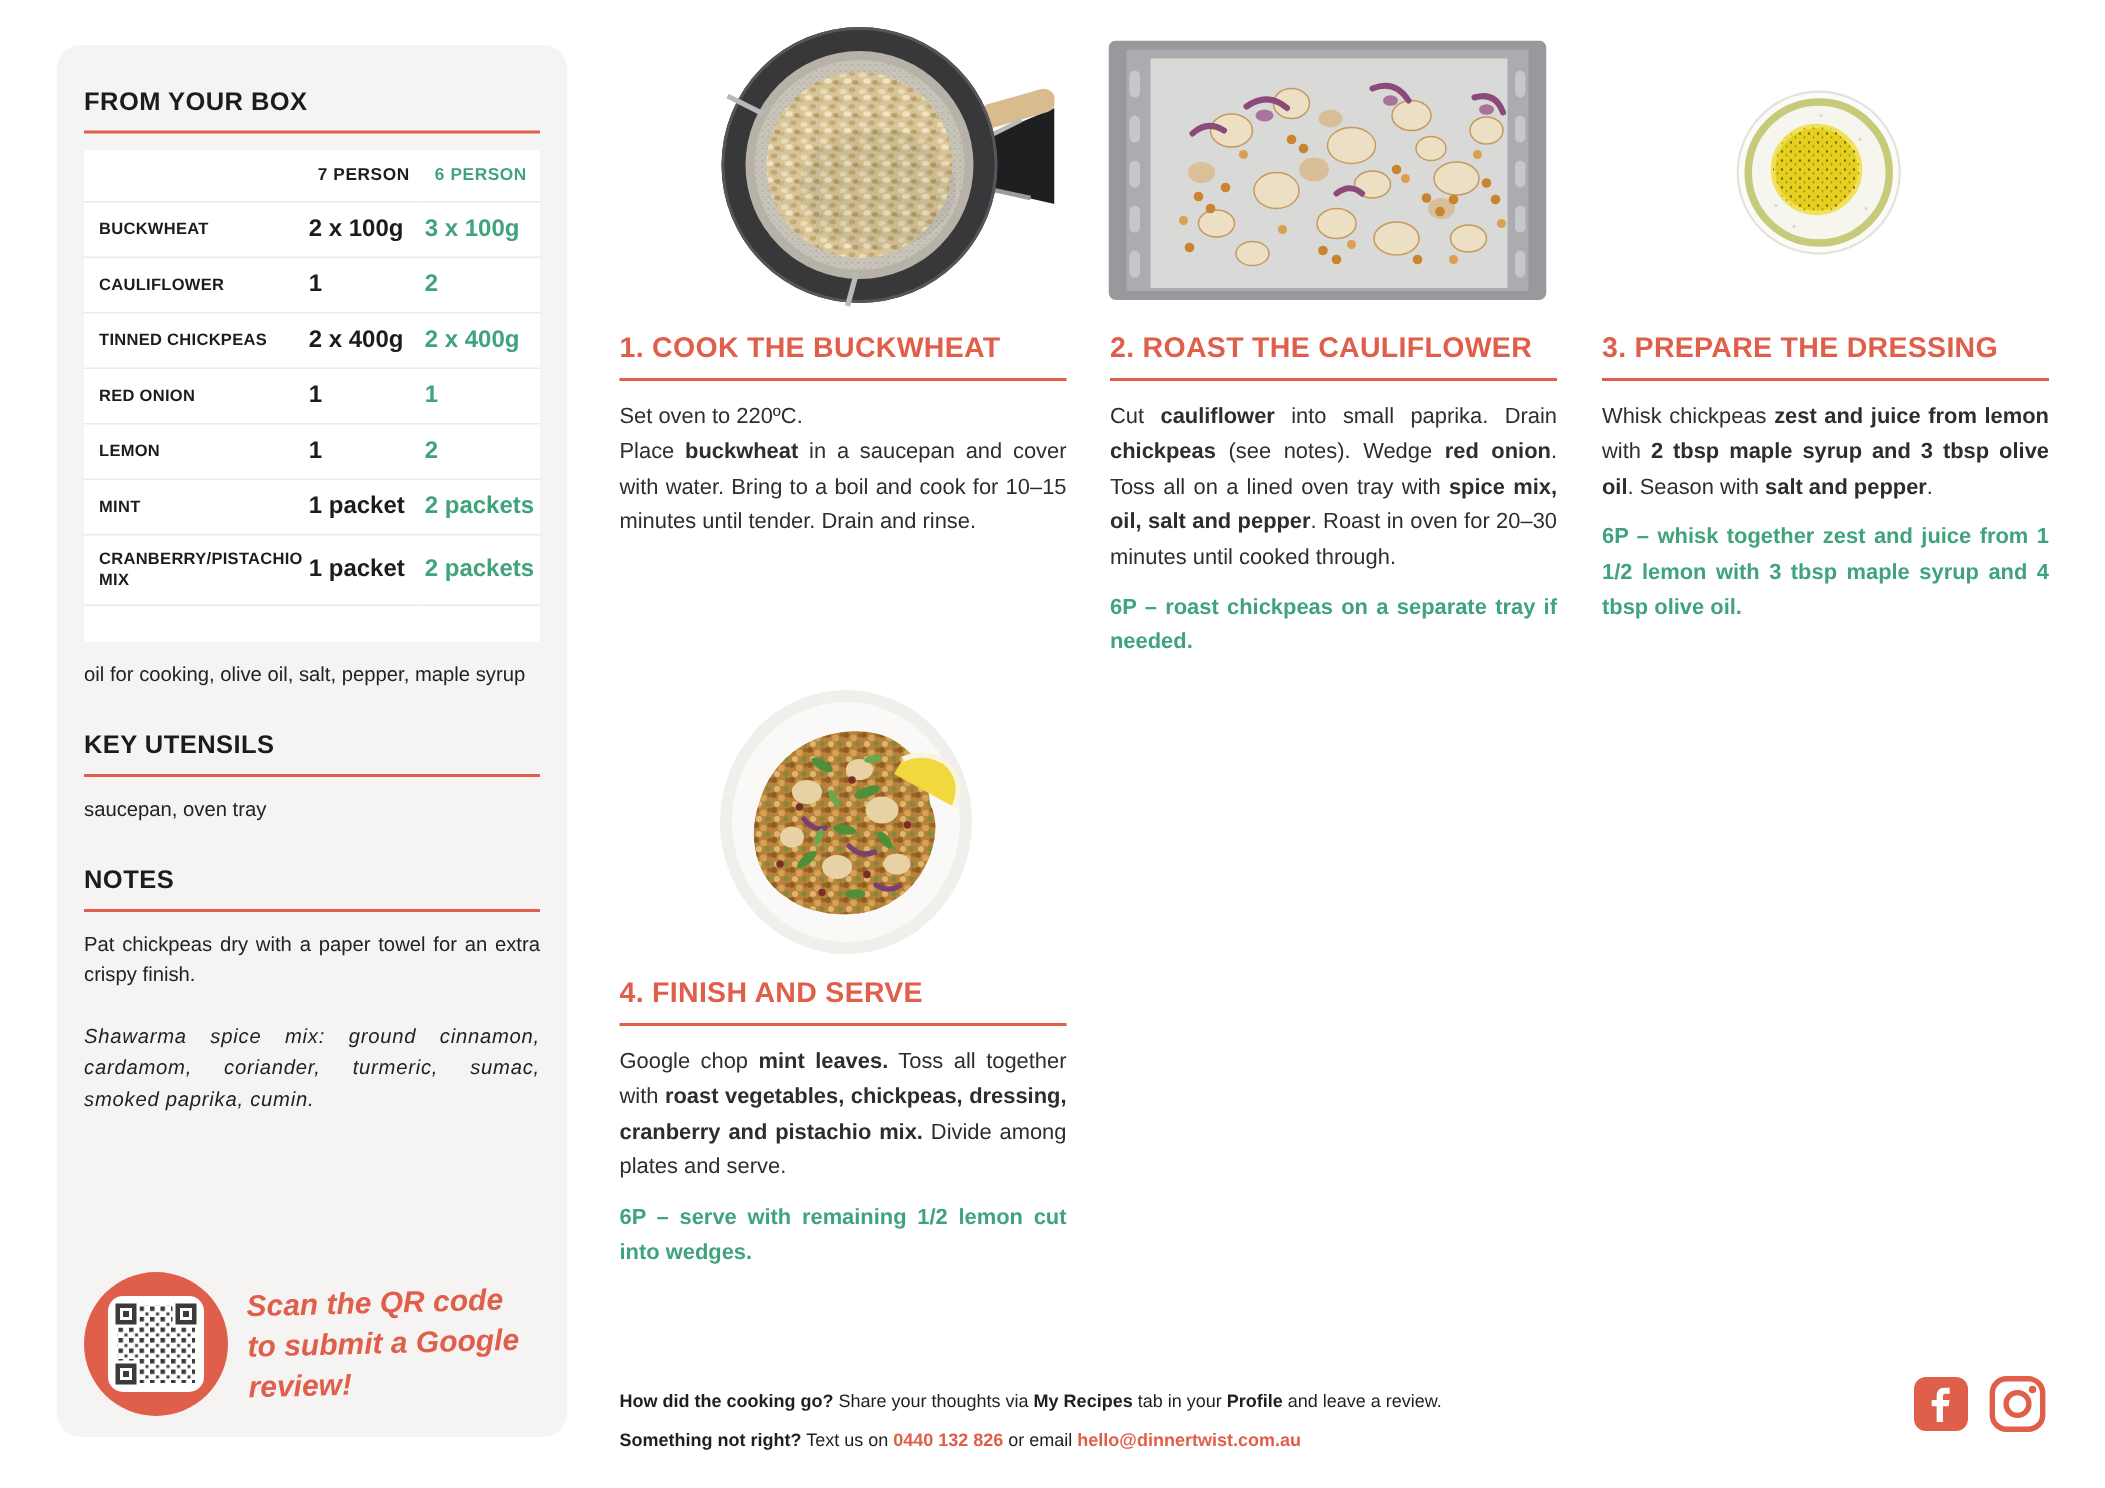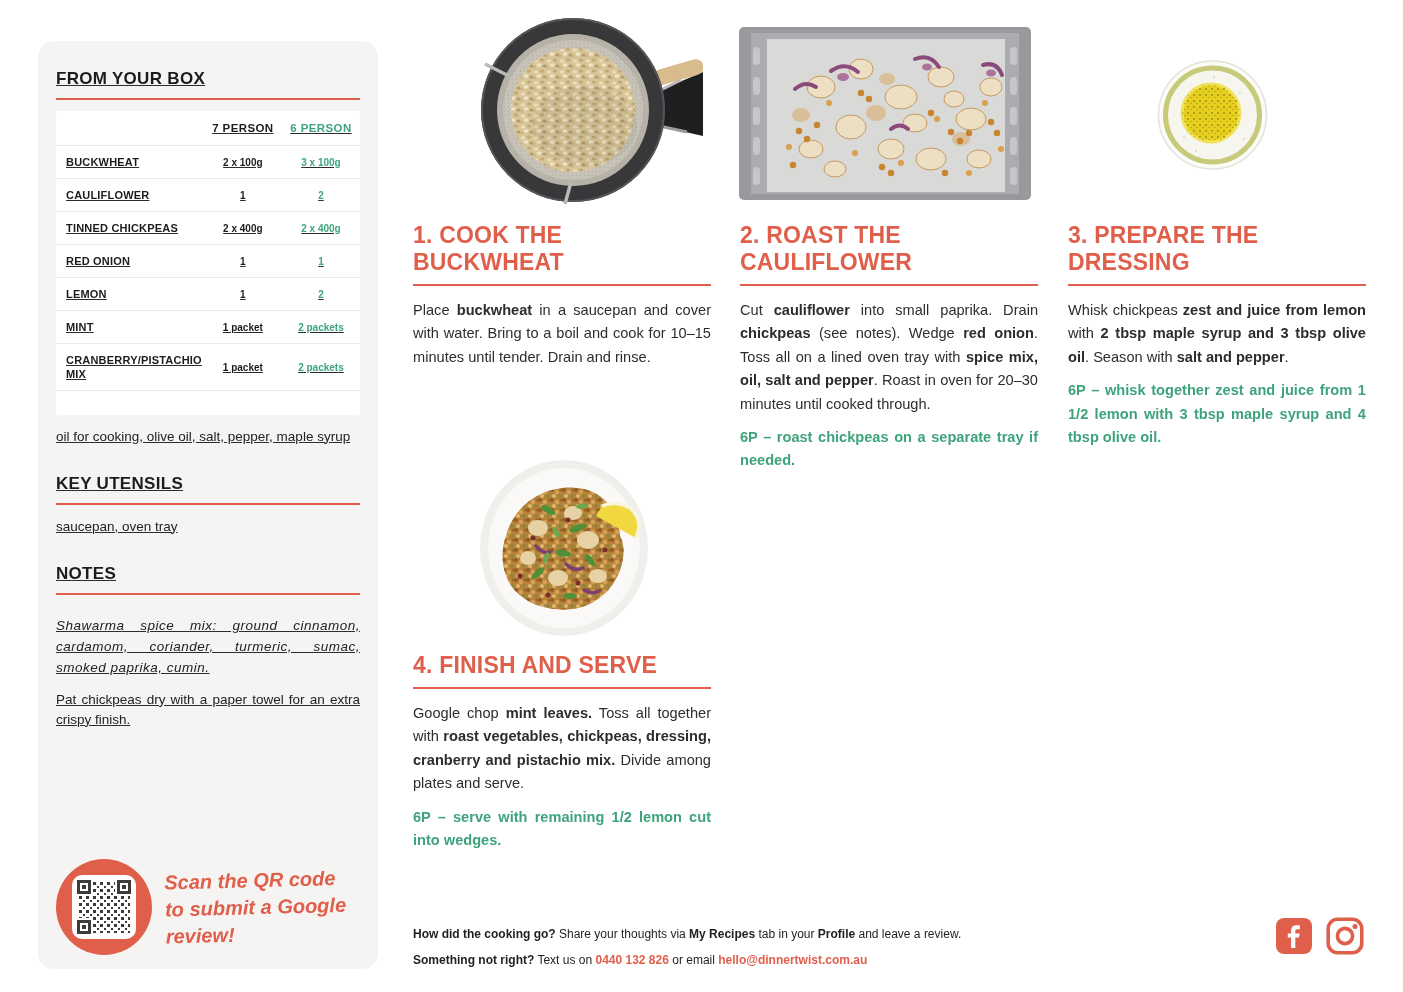--- a/index.html
+++ b/index.html
@@ -13,22 +13,22 @@
   *{box-sizing:border-box;}
   html,body{margin:0;padding:0;}
   body{
     width:1403px;height:992px;position:relative;overflow:hidden;
     background:#ffffff;
     font-family:"Liberation Sans",sans-serif;
     color:var(--body);
   }
   
   .sidebar{
-    position:absolute;left:38px;top:41px;width:340px;height:928px;
-    background:var(--sidebar-bg);border-radius:16px;padding:18px;text-decoration:underline;
+    position:absolute;left:38px;top:30px;width:340px;height:928px;
+    background:var(--sidebar-bg);border-radius:16px;padding:18px;
   }
   .side-h{
     font-size:17px;font-weight:700;color:var(--ink);letter-spacing:.3px;
     padding-bottom:9px;border-bottom:2px solid var(--accent);margin:0;
   }
   .mt10{margin-top:10px;} .mt26{margin-top:26px;} .mt27{margin-top:27px;}
   .box-table{
     width:100%;margin-top:11px;background:#ffffff;border-radius:3px;
     border-collapse:collapse;
   }
@@ -38,21 +38,21 @@
     font-size:11.5px;font-weight:700;letter-spacing:.4px;color:var(--ink);
     padding:11px 2px;text-align:center;
   }
   .box-table th.h6{color:var(--green);}
   .box-table td{padding:9px 2px;}
   .box-table td.iname{
     font-size:11px;font-weight:700;letter-spacing:.2px;color:var(--ink);
     text-align:left;padding-left:10px;width:46%;line-height:14px;
   }
   .box-table td.q4,.box-table td.q6{
-    font-size:10px;font-weight:700;text-align:center;width:27%;color:var(--ink);
+    font-size:16px;font-weight:700;width:27%;color:var(--ink);
   }
   .box-table td.q6{color:var(--green);}
   .spacer-cell{height:24px;padding:0;}
   .side-text{
     font-size:13.5px;line-height:20px;color:#222;margin:12px 0 0 0;
     text-align:justify;
   }
   .side-text.italic{
     font-style:italic;letter-spacing:.5px;margin-top:20px;line-height:21px;
   }
@@ -69,21 +69,21 @@
     font-size:20px;line-height:27px;color:var(--accent);
     font-style:italic;font-weight:600;transform:rotate(-1.5deg);
     width:196px;
   }
   
   .photo{position:absolute;}
   .step{position:absolute;width:298px;}
   .c1{left:413px;} .c2{left:740px;} .c3{left:1068px;}
   .r1{top:222px;} .r2{top:652px;}
   .step-h{
-    font-size:23px;font-weight:700;color:var(--accent);letter-spacing:.2px;
+    font-size:19px;font-weight:700;color:var(--accent);letter-spacing:.2px;
     margin:0;padding-bottom:8px;border-bottom:2px solid var(--accent);
   }
   .rich{margin-top:13px;}
   .rich p{margin:0;font-size:14.6px;line-height:23.4px;text-align:justify;color:var(--body);}
   .note{margin-top:0;}
   .note p{margin-top:10px;}
   .b{font-weight:700;}
   .g{color:var(--green);}
   .a{color:var(--accent);}
   
@@ -153,22 +153,22 @@
         </tr>
     </tfoot>
   </table>
 
   <p class="side-text">oil for cooking, olive oil, salt, pepper, maple syrup</p>
 
   <h2 class="side-h mt27">KEY UTENSILS</h2>
   <p class="side-text">saucepan, oven tray</p>
 
   <h2 class="side-h mt27">NOTES</h2>
+  <p class="side-text">Pat chickpeas dry with a paper towel for an extra crispy finish.</p>
   <p class="side-text italic">Shawarma spice mix: ground cinnamon, cardamom, coriander, turmeric, sumac, smoked paprika, cumin.</p>
-  <p class="side-text">Pat chickpeas dry with a paper towel for an extra crispy finish.</p>
 
   <div class="qr-block">
     <div class="qr-circle">
       <svg class="qr" width="64" height="64" viewBox="0 0 64 64">
         <defs>
           <pattern id="qrp" width="7" height="7" patternUnits="userSpaceOnUse">
             <rect x="0" y="0" width="3" height="3" fill="#3b3b3b"></rect>
             <rect x="4" y="4" width="2" height="2" fill="#3b3b3b"></rect>
           </pattern>
         </defs>
@@ -376,20 +376,21 @@
     <ellipse cx="104" cy="48" rx="6" ry="2.6" transform="rotate(-10 104 48)"></ellipse>
     <ellipse cx="68" cy="100" rx="6" ry="2.4" transform="rotate(-70 68 100)"></ellipse>
   </g>
   <path d="M118,58 L158,80 Q166,62 152,50 Q138,42 124,48 Z" fill="#f1d83f"></path>
   <path d="M124,48 Q138,42 152,50 Q166,62 158,80" fill="none" stroke="#f8f4dd" stroke-width="3.5"></path>
 </svg>
 
 <section class="step c1 r1">
   <h3 class="step-h">1. COOK THE BUCKWHEAT</h3>
   <div class="rich">
+      <p><span>Set oven to 220ºC.</span></p>
       <p><span>Place </span><span class="b">buckwheat</span><span> in a saucepan and cover with water. Bring to a boil and cook for 10–15 minutes until tender. Drain and rinse.</span></p>
     </div>
   <div class="rich note"></div>
 </section>
 
 <section class="step c2 r1">
   <h3 class="step-h">2. ROAST THE CAULIFLOWER</h3>
   <div class="rich">
       <p><span>Cut </span><span class="b">cauliflower</span><span> into small paprika. Drain </span><span class="b">chickpeas</span><span> (see notes). Wedge </span><span class="b">red onion</span><span>. Toss all on a lined oven tray with </span><span class="b">spice mix, oil, salt and pepper</span><span>. Roast in oven for 20–30 minutes until cooked through.</span></p>
     </div>

